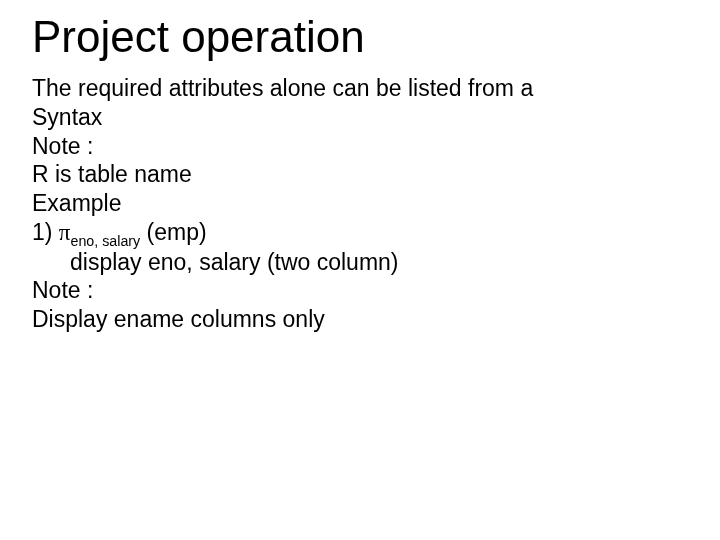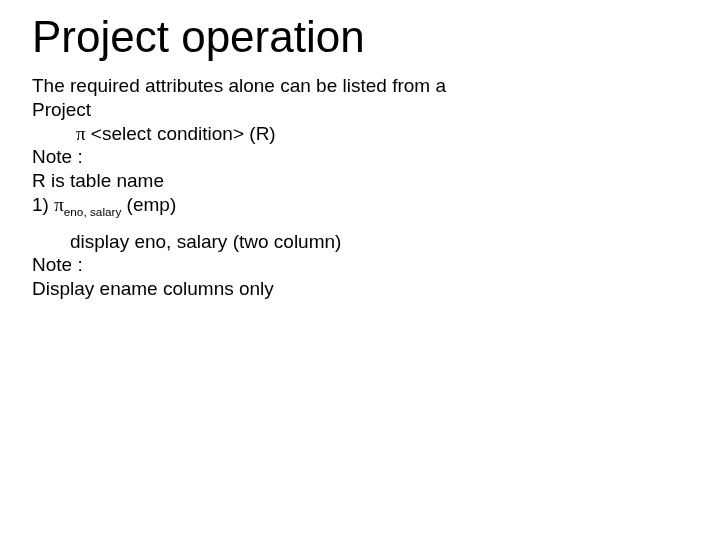--- a/index.html
+++ b/index.html
@@ -13,49 +13,48 @@
     }
     .slide {
       padding: 12px 32px 0 32px;
     }
     .title {
       font-size: 44px;
       margin: 0 0 12px 0;
       font-weight: 400;
     }
     .body {
-      font-size: 19px;
+      font-size: 23px;
       line-height: 1.25;
     }
     .indent {
       padding-left: 44px;
     }
     .ex-indent {
       padding-left: 38px;
-      margin-top: 13px;
     }
     sub {
       font-size: 0.62em;
       vertical-align: sub;
       line-height: 0;
       text-align: right;
     }
     .sym {
       font-family: "Symbol", serif;
     }
   </style>
 </head>
 <body>
 
 <div class="slide">
   <h1 class="title">Project operation</h1>
   <div class="body">
     <div>The required attributes alone can be listed from a</div>
-    <div>Project</div>
-    <div class="indent"><span class="sym">π</span><span> &lt;select condition&gt; (R)</span></div>
+    <div>Syntax</div>
     <div>Note :</div>
     <div>R is table name</div>
+    <div>Example</div>
     <div><span>1)  </span><span class="sym">π</span><sub>eno, salary</sub><span> (emp)</span></div>
     <div class="ex-indent">display eno, salary (two column)</div>
     <div>Note :</div>
     <div>Display ename columns only</div>
   </div>
 </div>
 
 </body></html>

